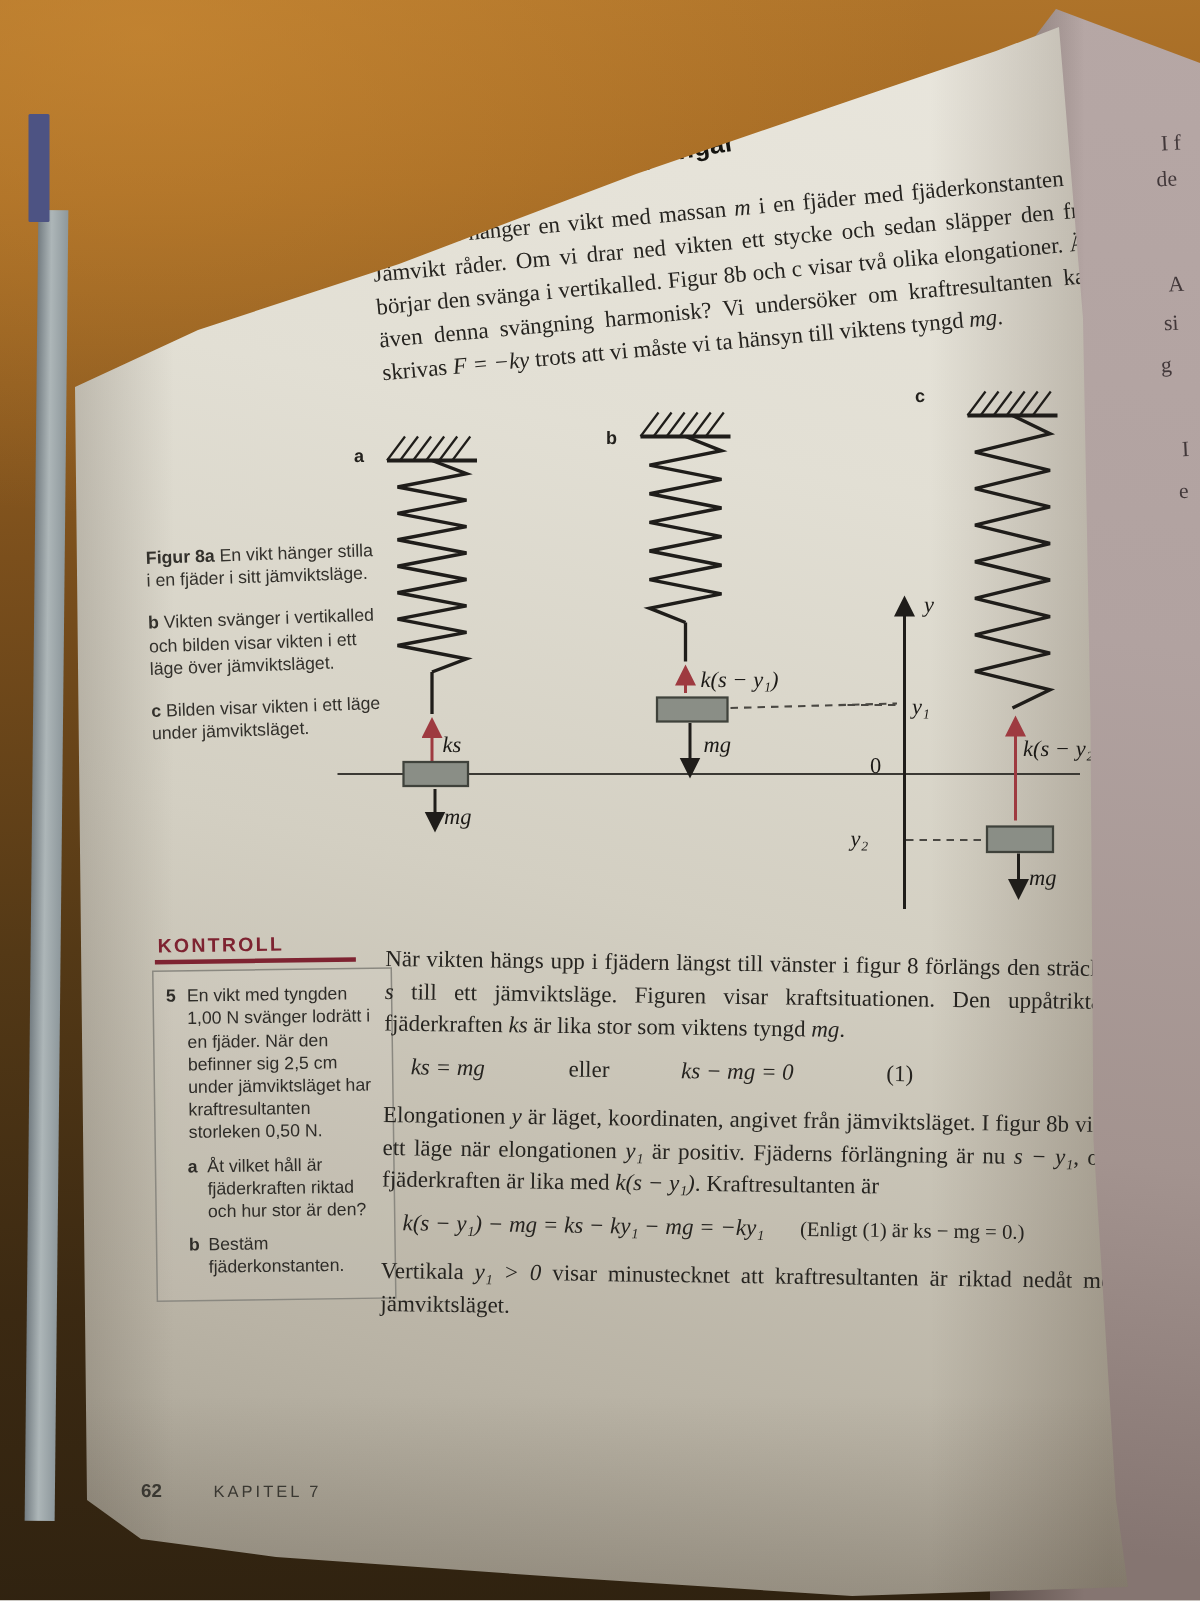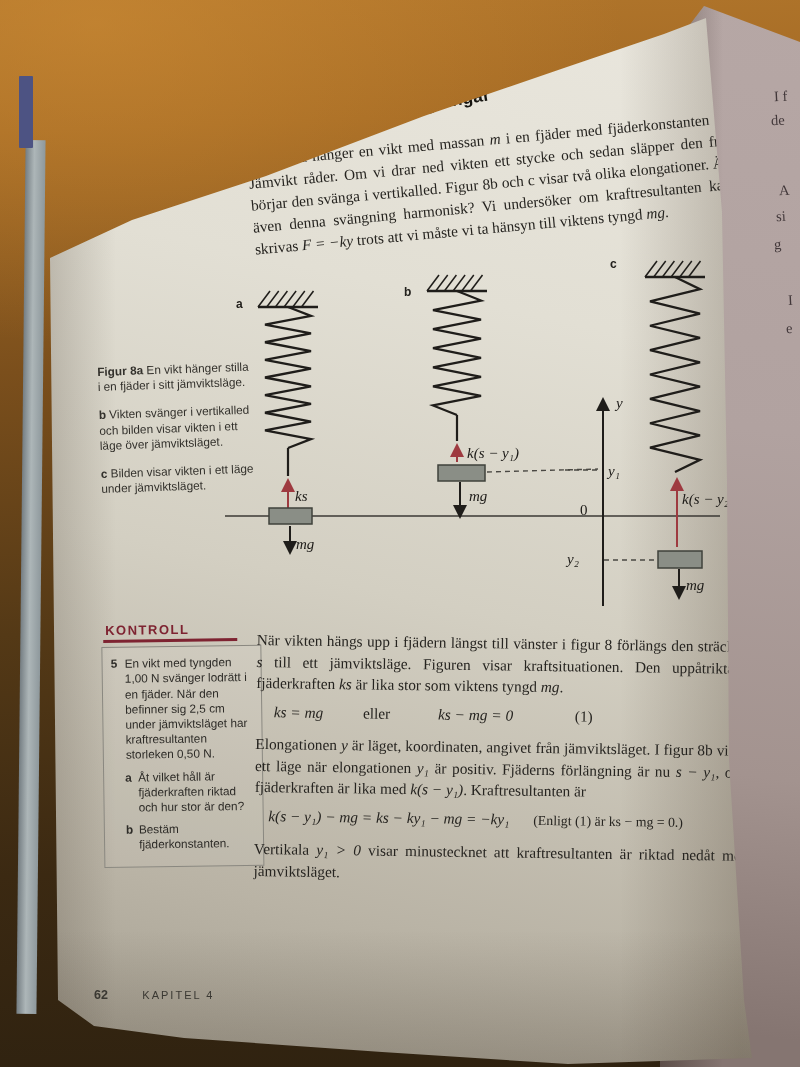--- a/index.html
+++ b/index.html
@@ -93,21 +93,21 @@
   .k-sub{display:flex;margin:7px 0 0 13px;}
   .k-letter{width:13px;font-weight:700;flex:none;}
   
   .bodytext{
     position:absolute;left:257px;top:629px;width:492px;
     font-size:15.3px;line-height:21.5px;
     transform:rotate(.8deg);transform-origin:left top;
   }
   .bodytext p{margin:0 0 7px;text-align:justify;}
   .eq{margin:7px 0 11px;padding-left:18px;}
-  .eq-or{margin:0 44px 0 36px;}
+  .eq-or{margin:0 44px 0 52px;}
   .eq-num{margin-left:58px;}
   .eq2{white-space:nowrap;padding-left:14px;}
   .eq-note{margin-left:20px;font-size:13.8px;}
   
   .footer{position:absolute;left:94px;top:985px;color:#3a3832;
     font-family:"Liberation Sans","DejaVu Sans",sans-serif;}
   .pg{font-weight:700;font-size:12.5px;}
   .chap{font-size:11px;letter-spacing:2px;margin-left:30px;}
 </style>
 </head>
@@ -244,16 +244,16 @@
       <p><span>Elongationen </span><span class="it">y</span><span> är läget, koordinaten, angivet från jämviktsläget. I figur 8b visas ett läge när elongationen </span><span class="it">y₁</span><span> är positiv. Fjäderns förlängning är nu </span><span class="it">s − y₁</span><span>, och fjäderkraften är lika med </span><span class="it">k(s − y₁)</span><span>. Kraftresultanten är</span></p>
       <div class="eq eq2">
         <span class="it">k(s − y₁) − mg = ks − ky₁ − mg = −ky₁</span>
         <span class="eq-note">(Enligt (1) är ks − mg = 0.)</span>
       </div>
       <p><span>Vertikala </span><span class="it">y₁ &gt; 0</span><span> visar minustecknet att kraftresultanten är riktad nedåt mot jämviktsläget.</span></p>
     </div>
 
     <div class="footer">
       <span class="pg">62</span>
-      <span class="chap">KAPITEL 4</span>
+      <span class="chap">KAPITEL 7</span>
     </div>
   </div>
 </div>
 
 </body></html>

